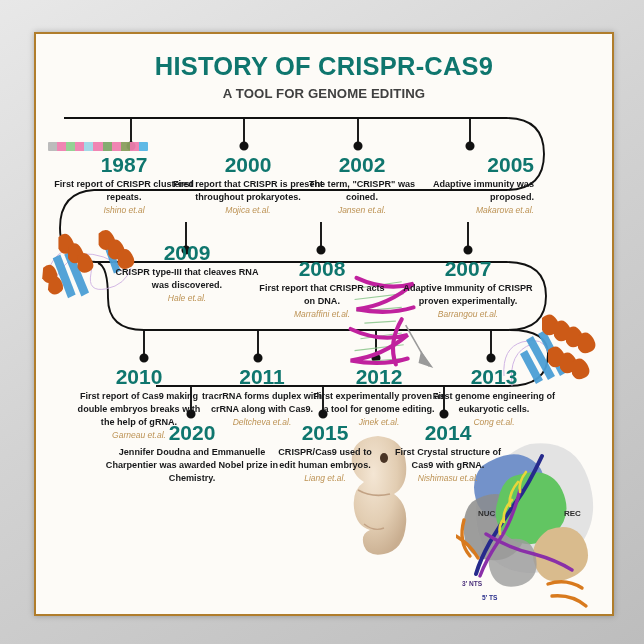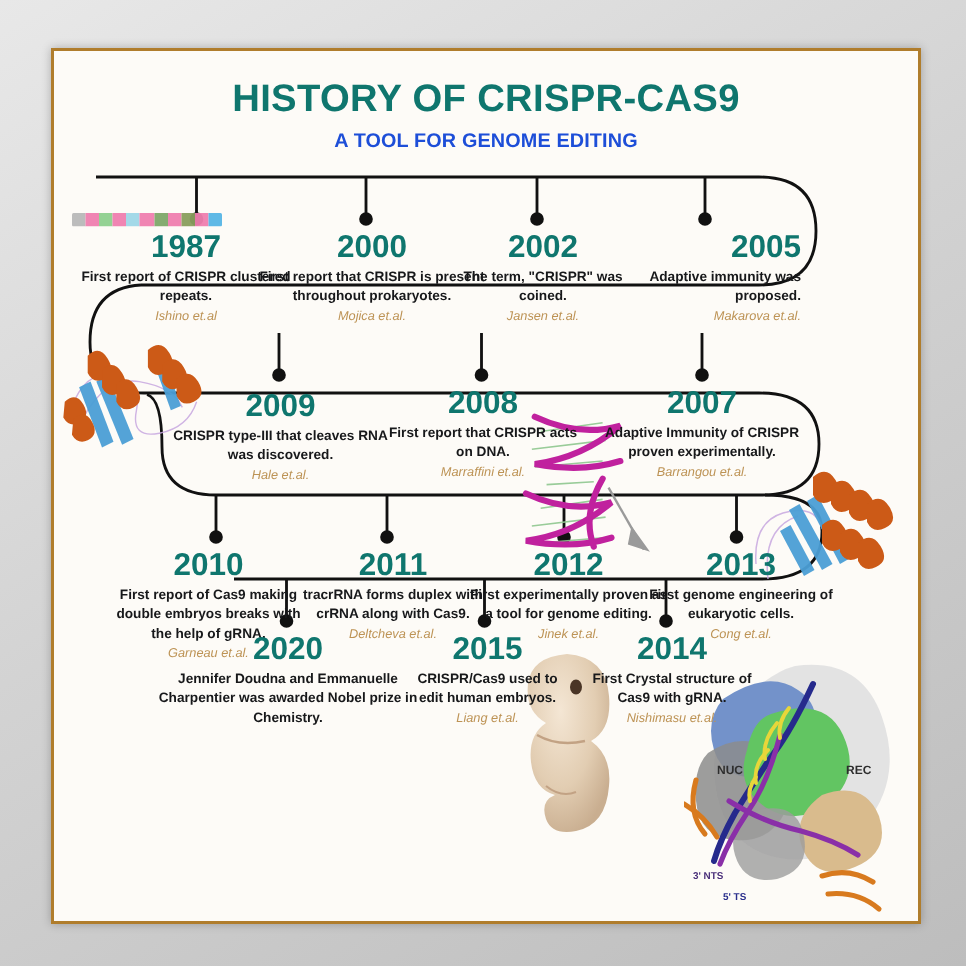--- a/index.html
+++ b/index.html
@@ -16,21 +16,21 @@
     overflow:hidden;
   }
   .title{
     position:absolute;left:0;right:0;top:18px;text-align:center;
     font-size:25.5px;font-weight:bold;letter-spacing:.2px;
     color:#0f766e;
   }
   .subtitle{
     position:absolute;left:0;right:0;top:52px;text-align:center;
     font-size:13.2px;font-weight:bold;letter-spacing:.1px;
-    color:#1d4ed8;
+    color:#404040;
   }
   
   #timeline{position:absolute;left:0;top:0;width:576px;height:580px;}
   
   .event{position:absolute;text-align:center;}
   .yr{
     font-size:21px;font-weight:bold;color:#0f766e;line-height:1.05;
     margin-bottom:2px;
   }
   .desc{
@@ -262,21 +262,21 @@
     <div class="desc">The term, "CRISPR" was coined.</div>
     <div class="cite">Jansen et.al.</div>
   </div>
 
   <div class="event" style="left:372px;top:120px;width:126px;text-align:right;">
     <div class="yr">2005</div>
     <div class="desc">Adaptive immunity was proposed.</div>
     <div class="cite">Makarova et.al.</div>
   </div>
 
-  <div class="event" style="left:72px;top:226px;width:158px;">
+  <div class="event" style="left:72px;top:208px;width:158px;">
     <div class="yr">2009</div>
     <div class="desc">CRISPR type-III that cleaves RNA was discovered.</div>
     <div class="cite">Hale et.al.</div>
   </div>
 
   <div class="event" style="left:222px;top:224px;width:128px;">
     <div class="yr">2008</div>
     <div class="desc">First report that CRISPR acts on DNA.</div>
     <div class="cite">Marraffini et.al.</div>
   </div>

